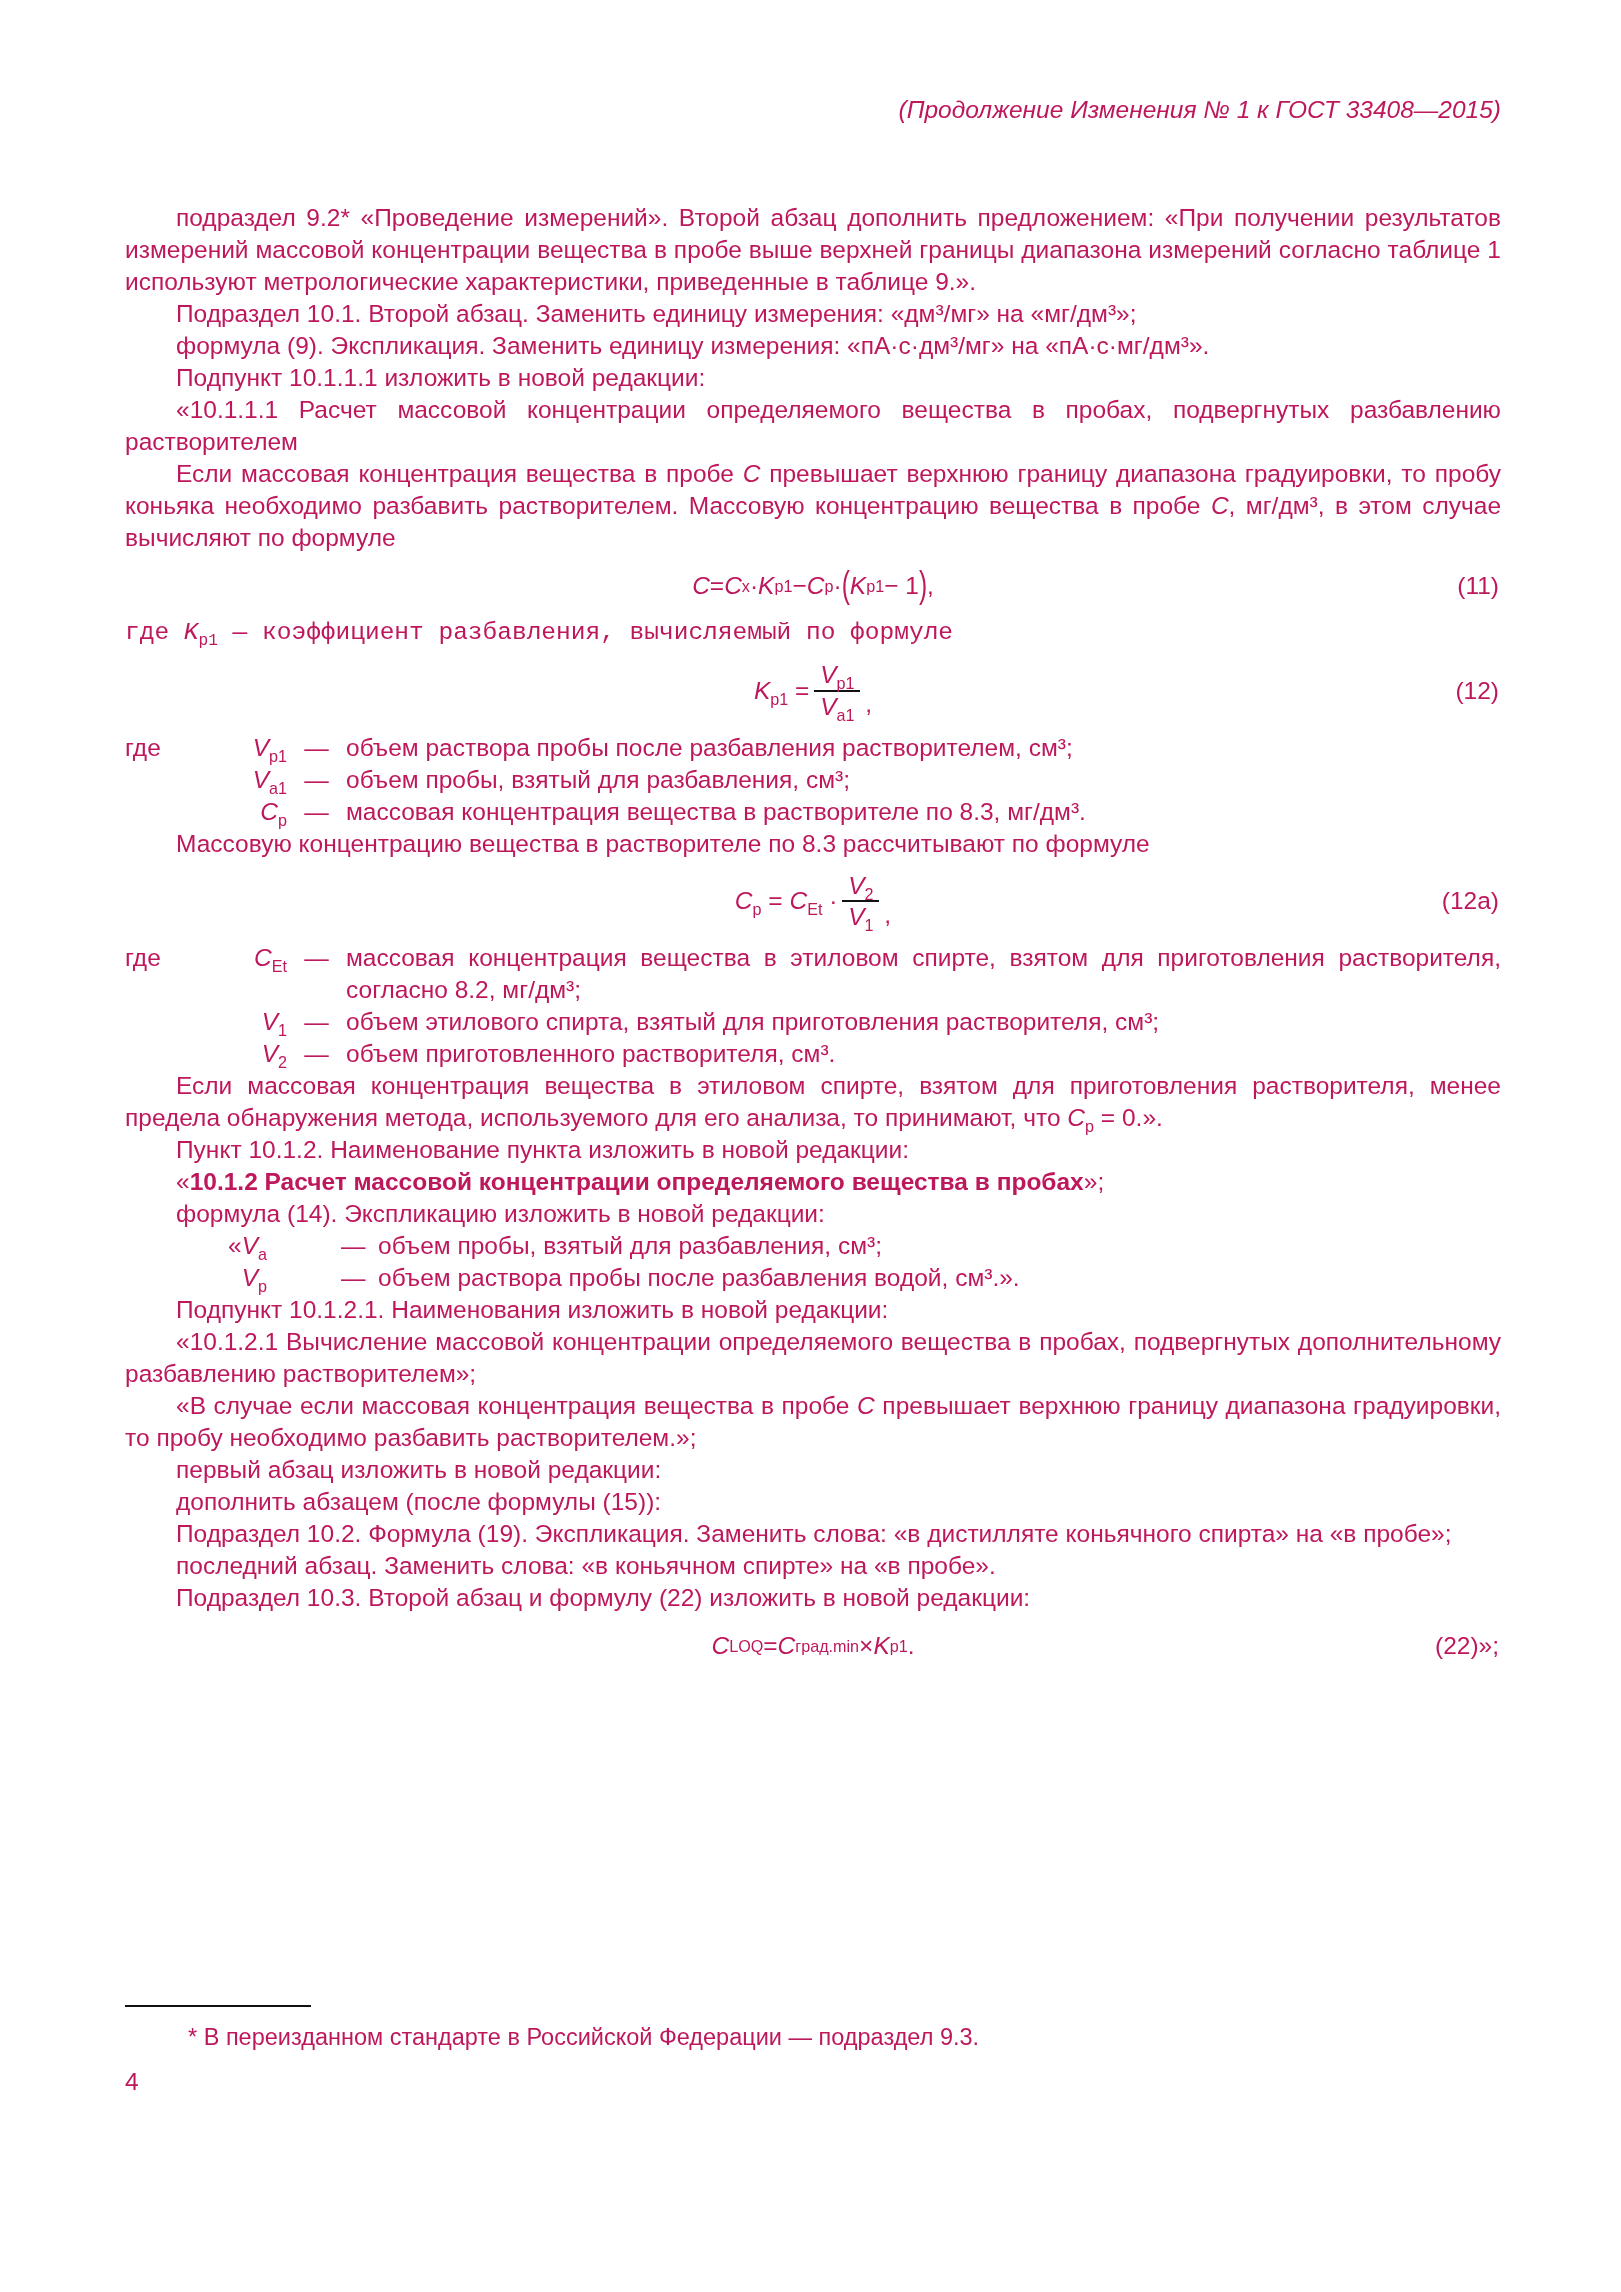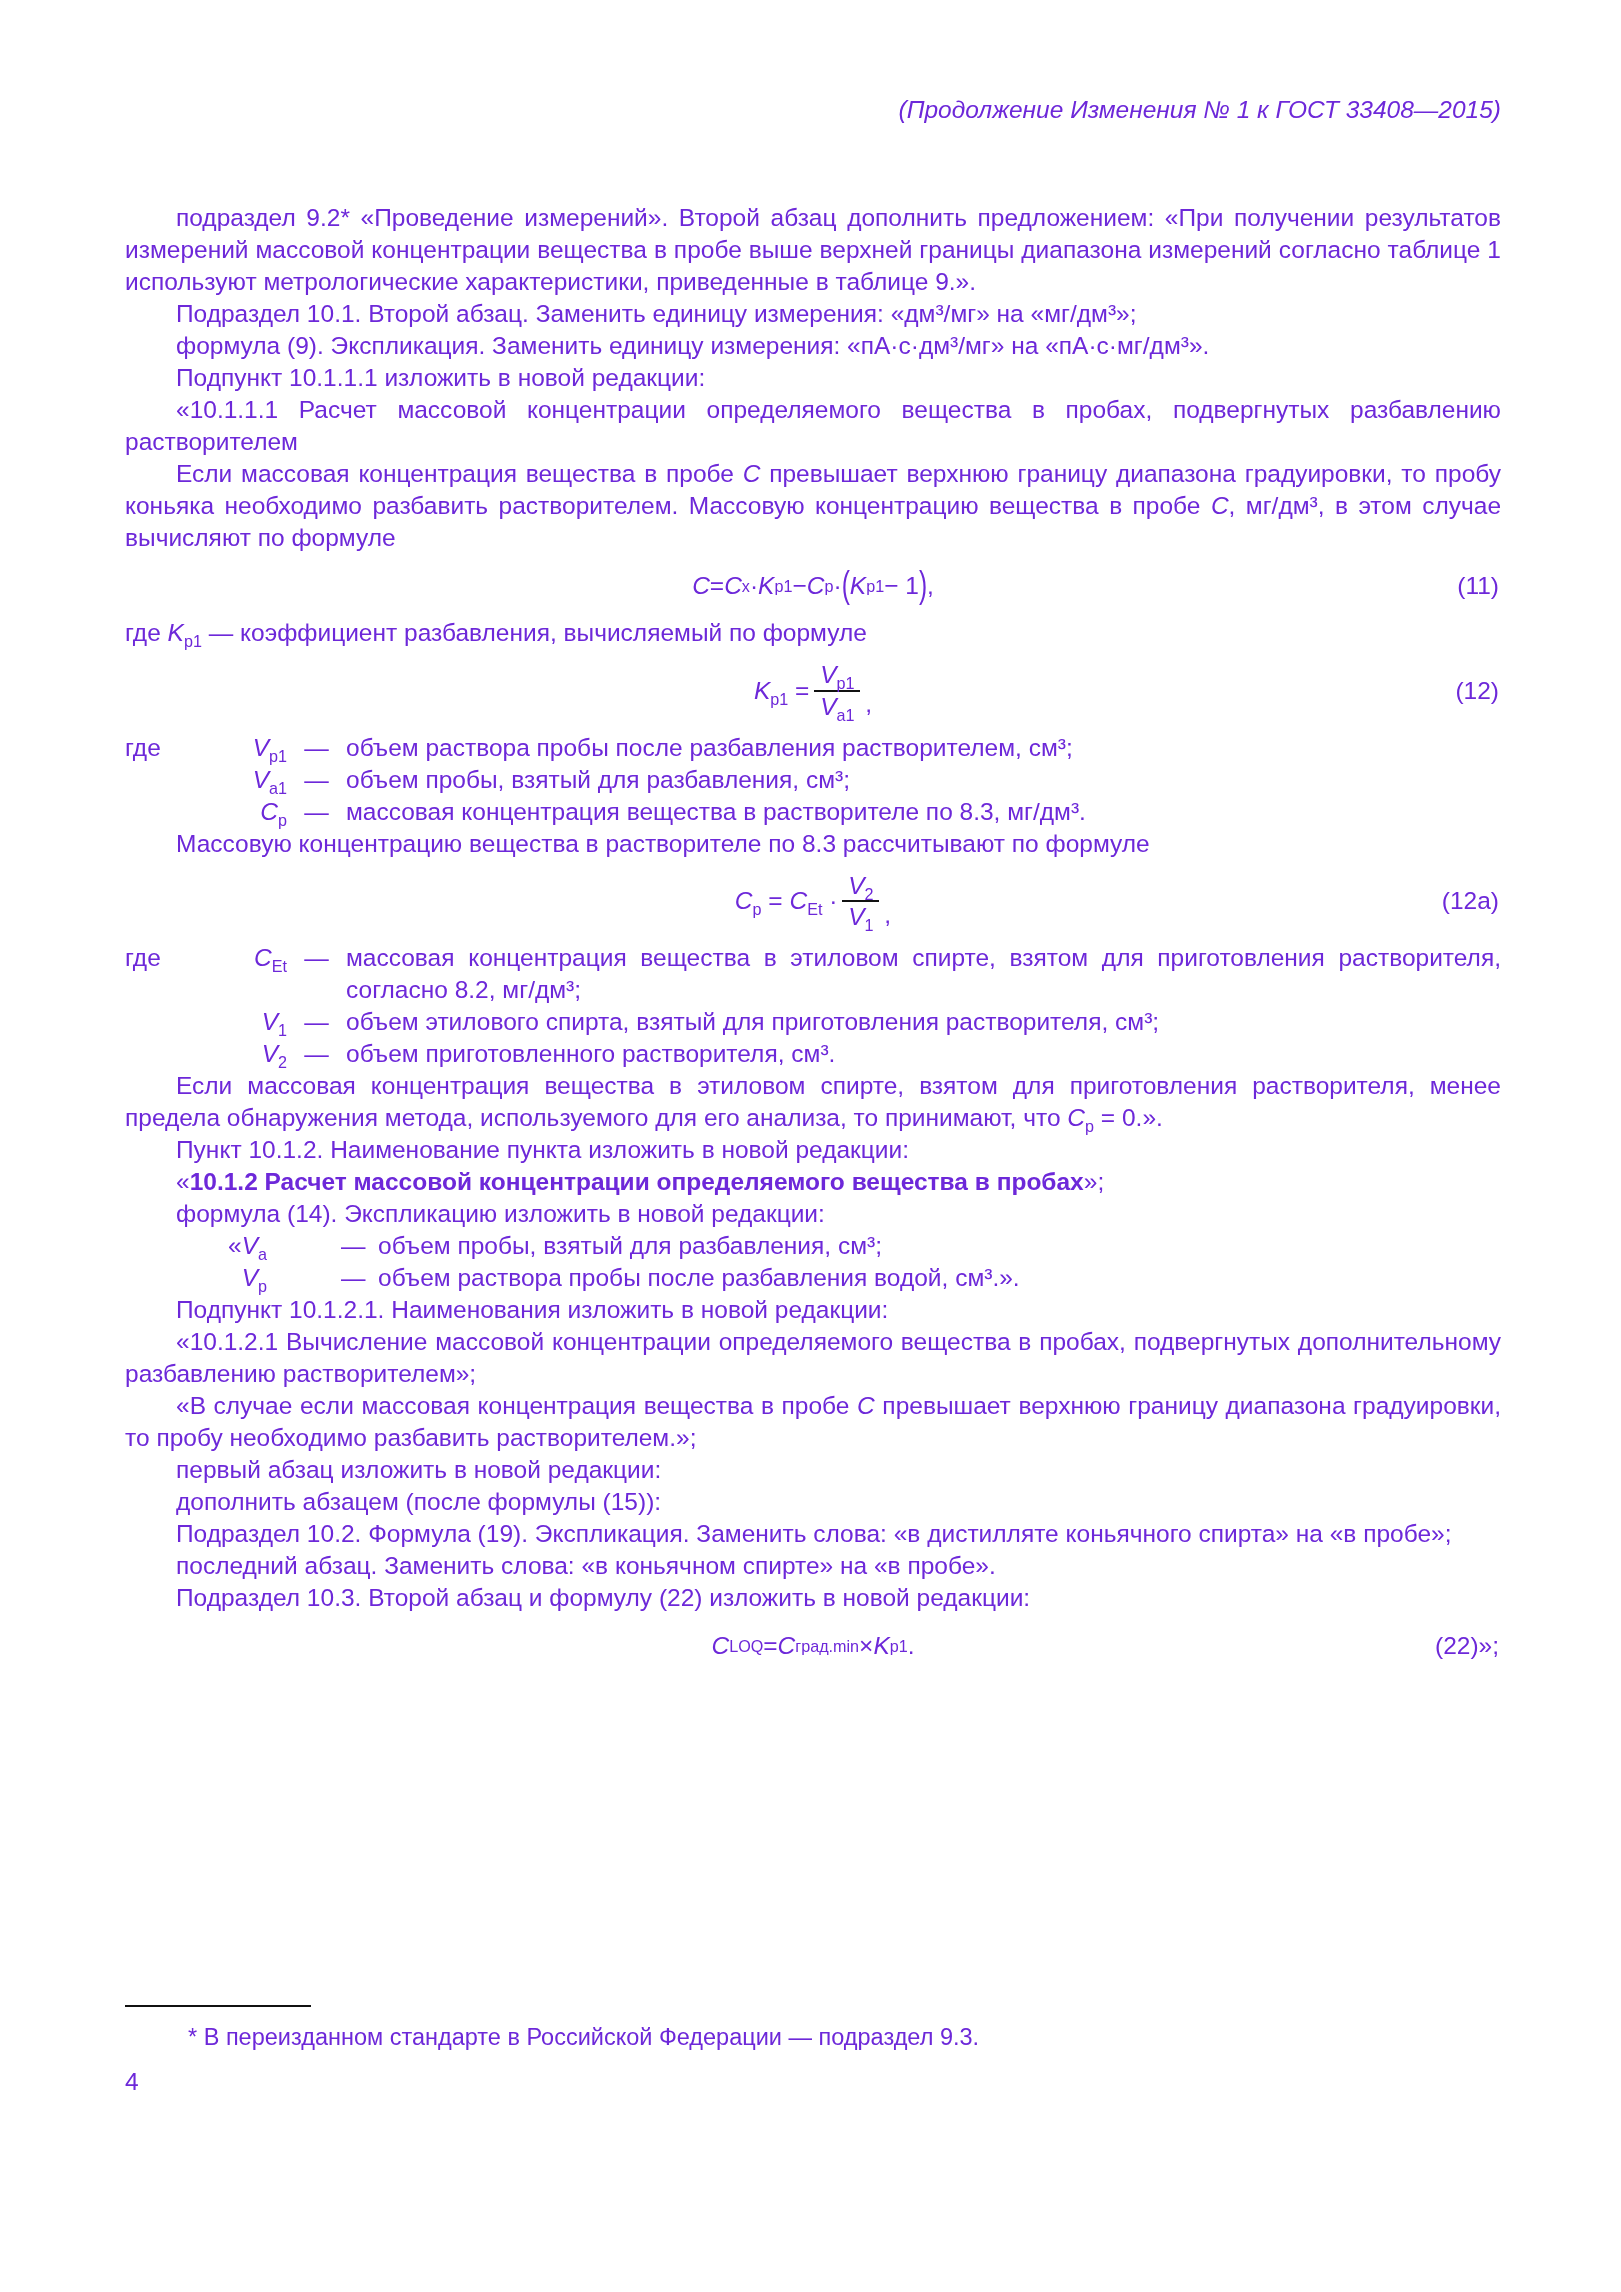--- a/index.html
+++ b/index.html
@@ -1,32 +1,32 @@
 <!DOCTYPE html>
 <html lang="ru"><head>
 <meta charset="utf-8">
 <style>
   html,body{margin:0;padding:0;background:#e8e8e8;}
   .page{
     position:relative;
     width:1621px;height:2293px;
     background:#ffffff;
     font-family:"Liberation Sans","DejaVu Sans",sans-serif;
-    font-size:24.5px;line-height:32px;color:#6d28d9;
+    font-size:24.5px;line-height:32px;color:#be185d;
     overflow:hidden;
   }
   .header{
     position:absolute;top:94px;left:125px;width:1376px;
     text-align:right;font-style:italic;
   }
   .content{
     position:absolute;top:202px;left:125px;width:1376px;
   }
   p.para{margin:0;text-align:justify;text-indent:51px;}
-  p.noindent{text-indent:0;}
+  p.noindent{text-indent:0;font-family:Liberation Mono, monospace;}
   .it{font-style:italic;}
   .bd{font-weight:bold;}
   sub{font-size:66%;line-height:0;vertical-align:-0.35em;}
   .bigp{display:inline-block;transform:scaleY(1.5);transform-origin:center 55%;}
   
   .formula{position:relative;text-align:center;margin:15.7px 0;}
   .formula .f-line{display:inline-flex;align-items:center;}
   .formula .f-num{position:absolute;right:2px;top:50%;transform:translateY(-50%);}
   .frac{display:inline-flex;flex-direction:column;align-items:center;vertical-align:middle;line-height:1.12;margin:0 4.9px;}
   .frac .fr-num{border-bottom:2px solid #111;padding:0 5.9px 1px;}

